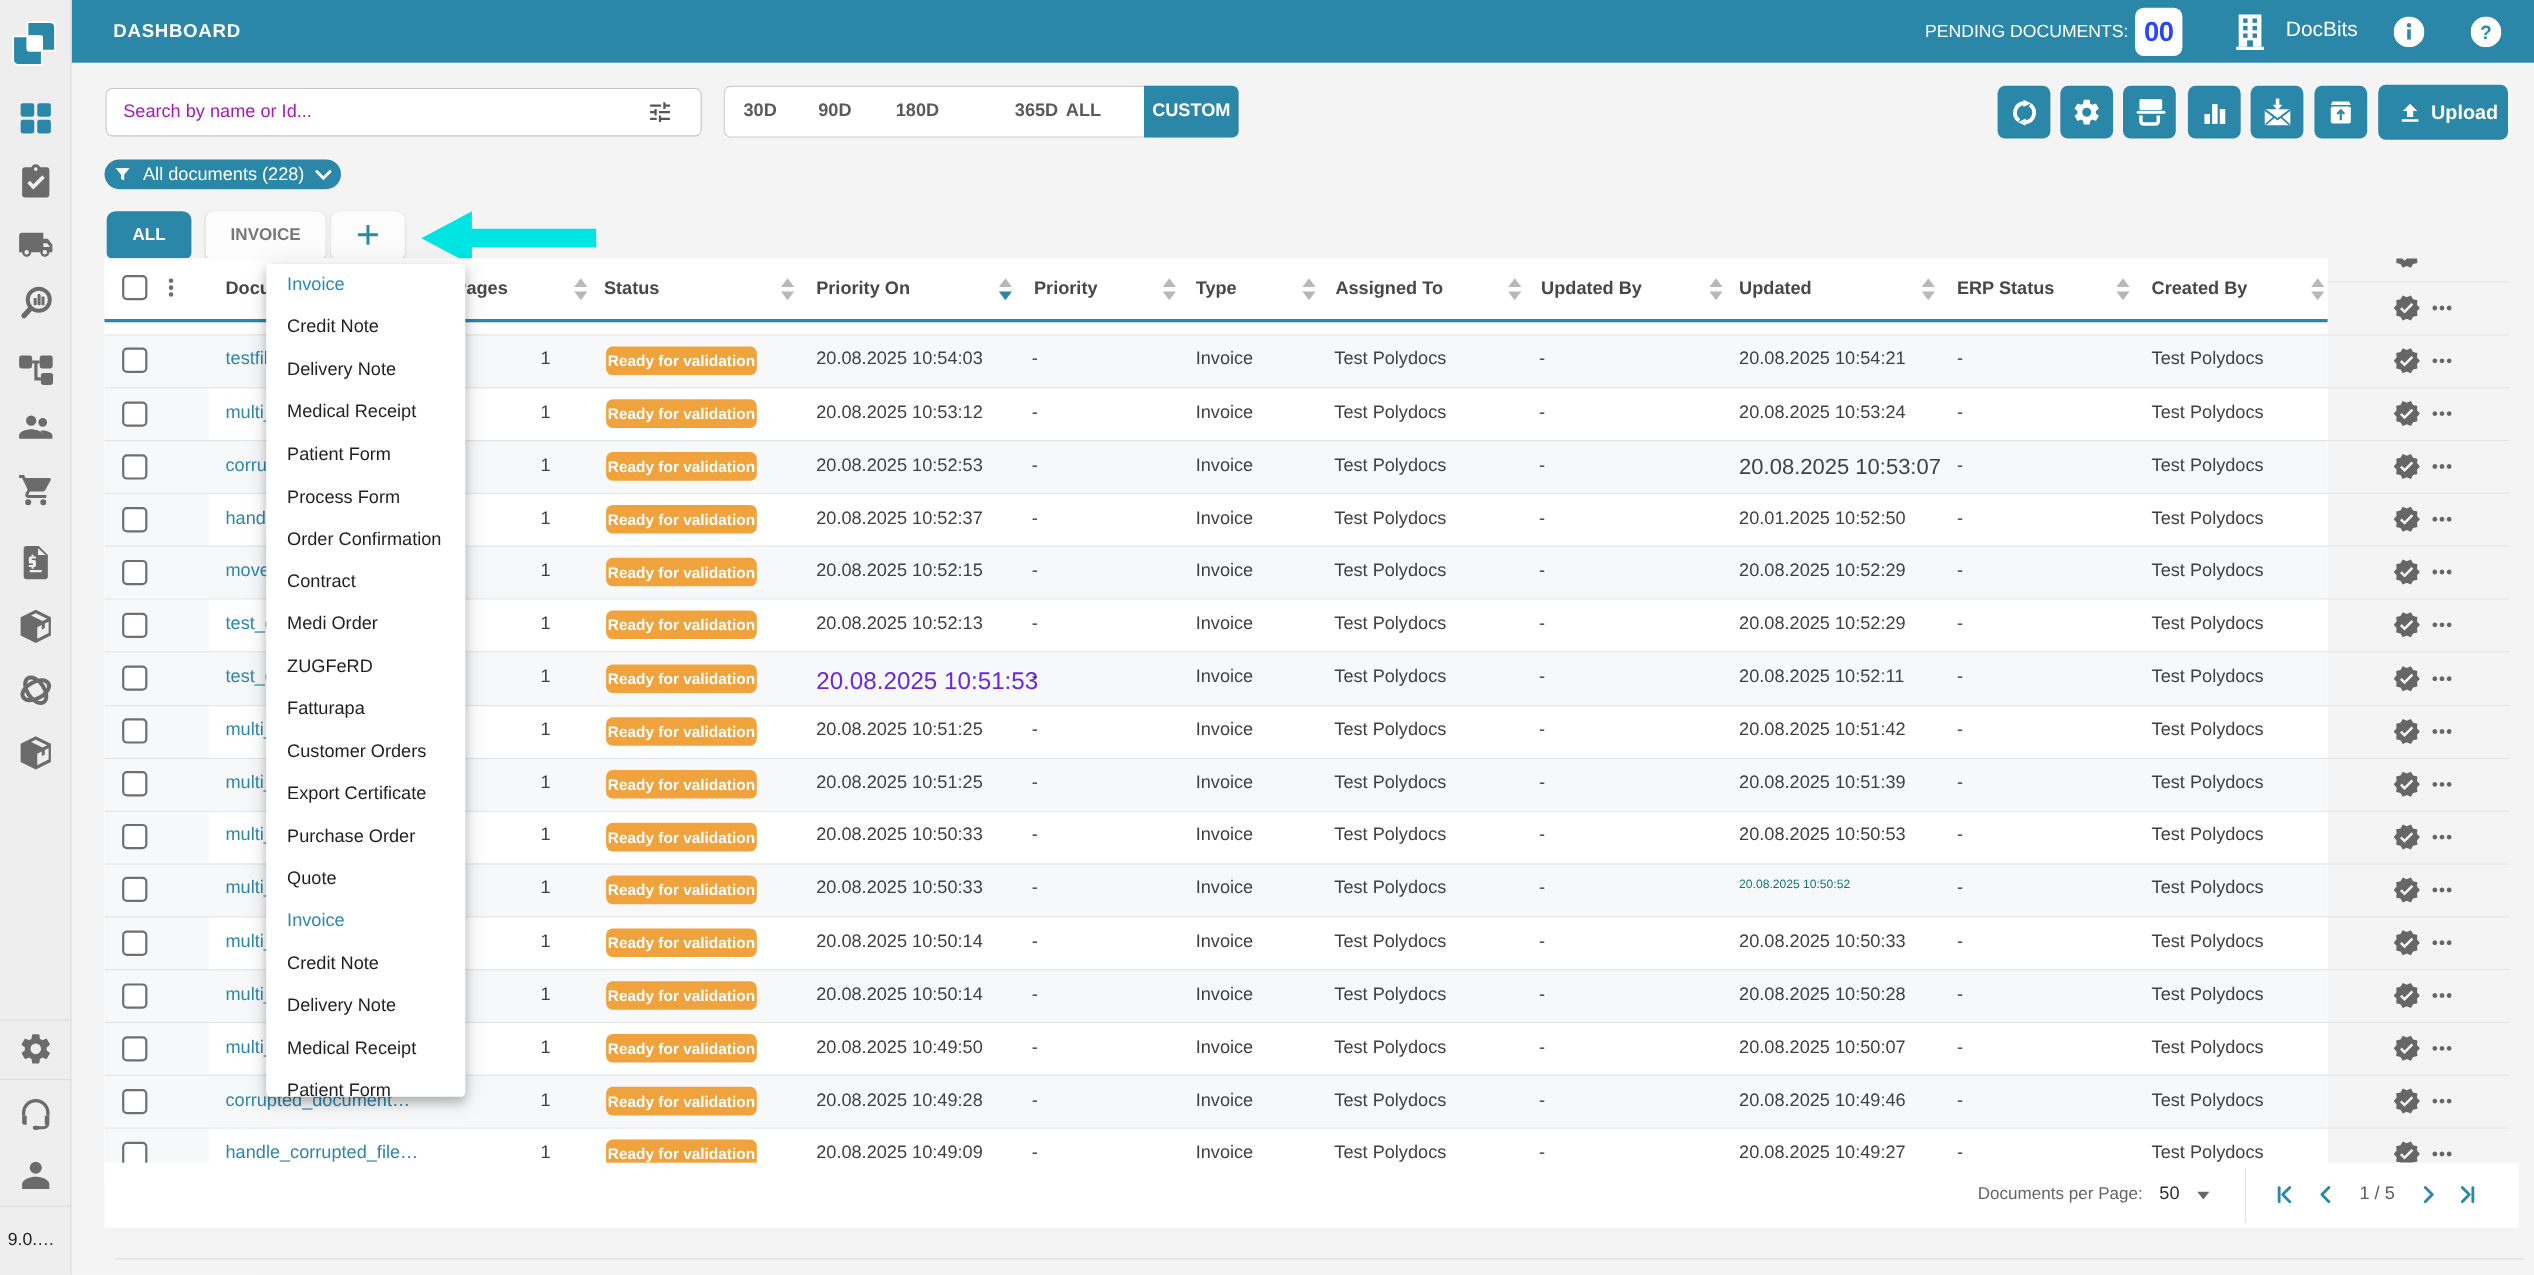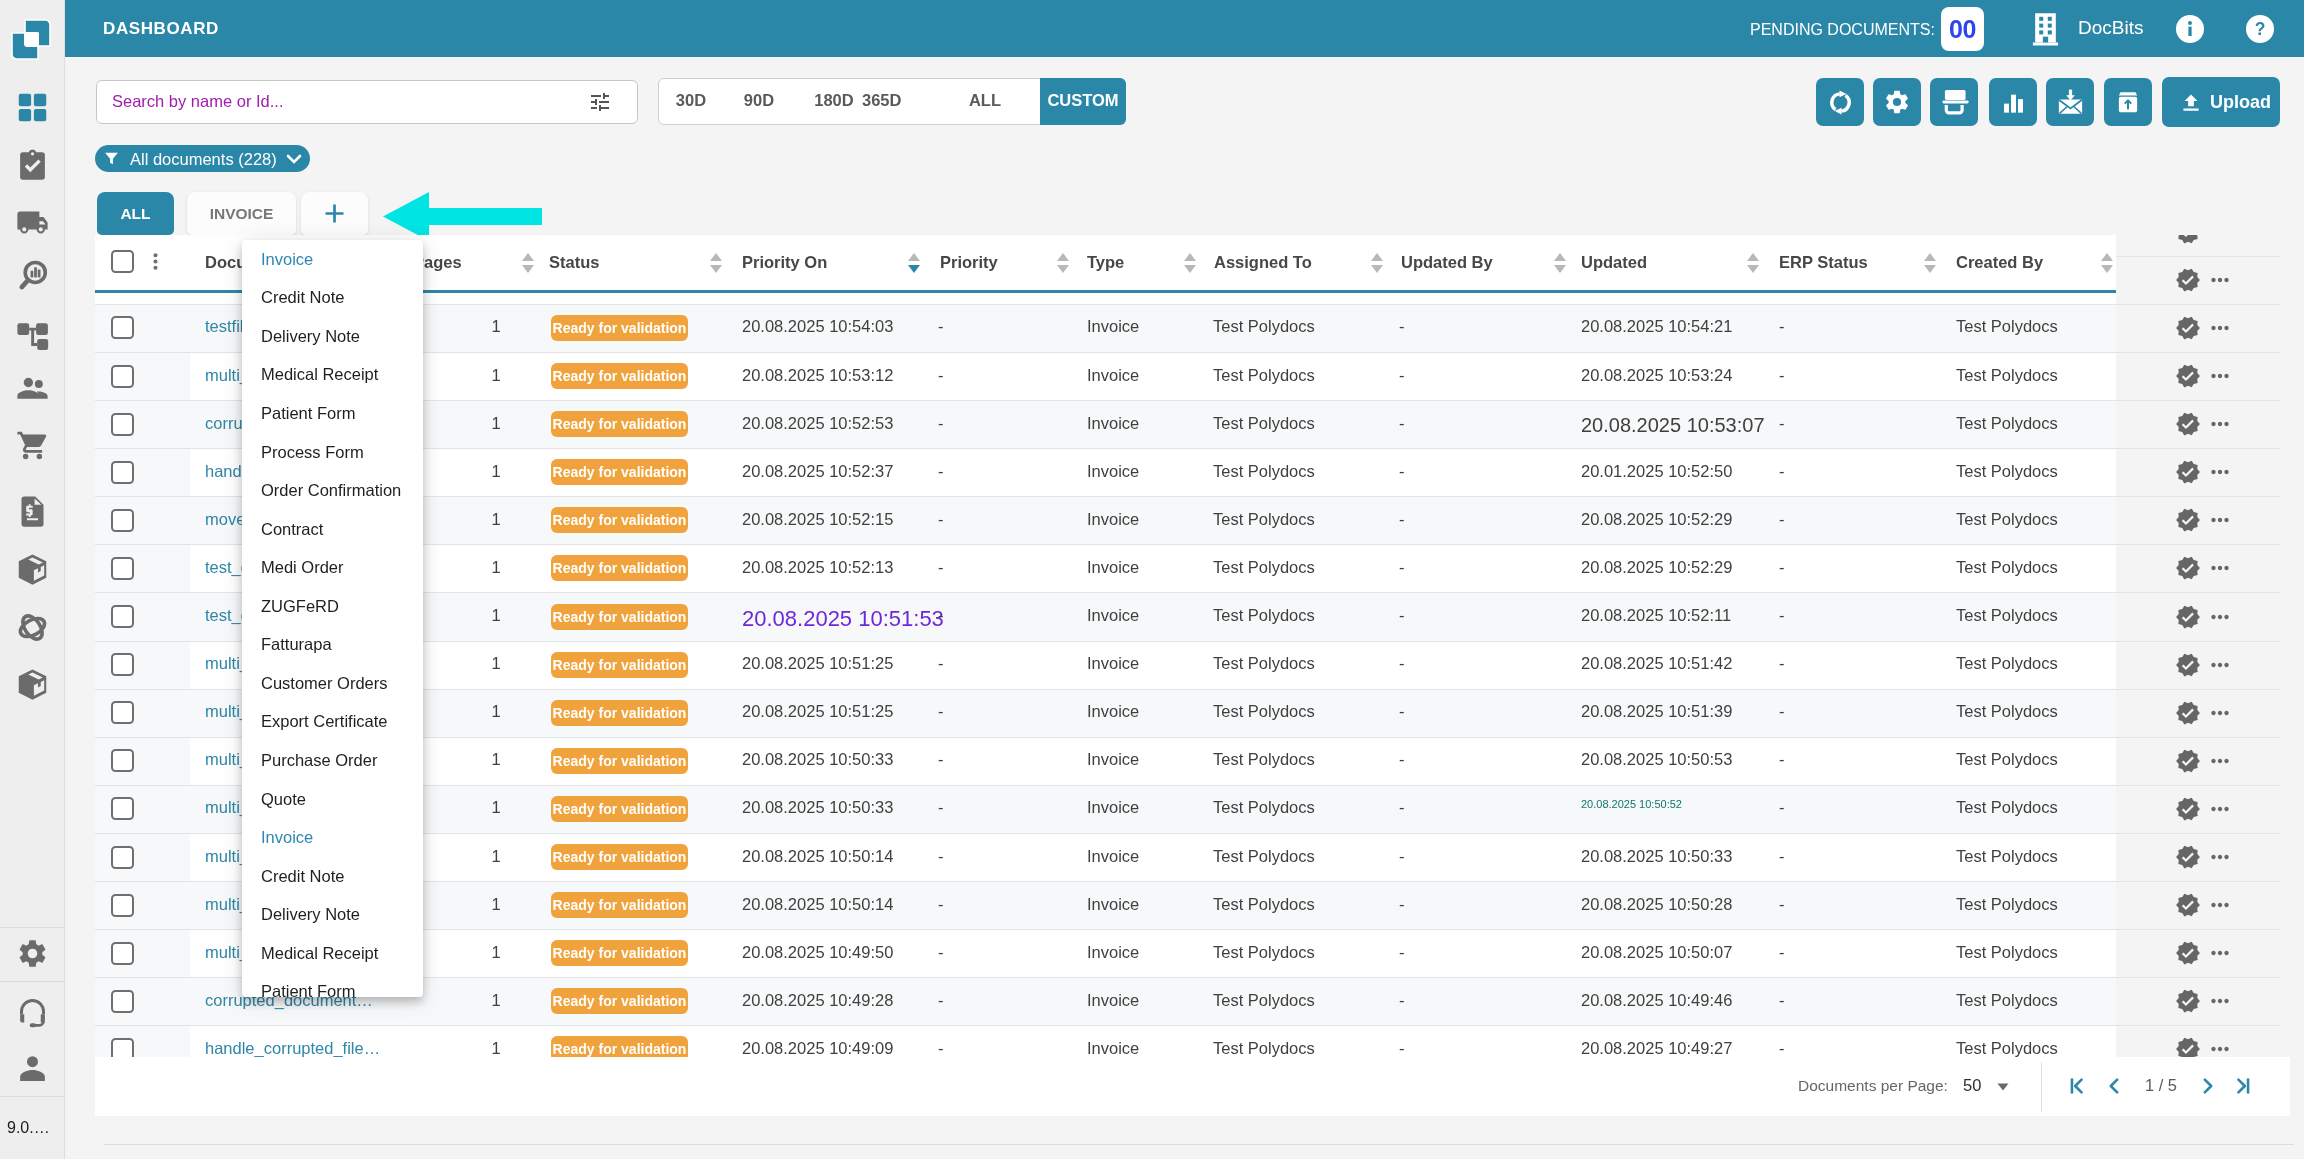--- a/index.html
+++ b/index.html
@@ -111,21 +111,21 @@
   </svg>
 <div class="abs" style="left:96px;top:80px;width:542px;height:44px;background:#fff;border:1px solid #c6c6c6;border-radius:6px"></div>
 <div class="abs" style="left:112px;top:92px;font-size:16.5px;color:#a21caf">Search by name or Id...</div>
 <svg class="abs" style="left:588px;top:90px" width="24" height="24" viewBox="0 0 24 24">
     <path fill="#555" d="M3 17v2h6v-2H3zM3 5v2h10V5H3zm10 16v-2h8v-2h-8v-2h-2v6h2zM7 9v2H3v2h4v2h2V9H7zm14 4v-2H11v2h10zm-6-4h2V7h4V5h-4V3h-2v6z"></path>
   </svg>
 <div class="abs" style="left:658px;top:78px;width:468px;height:47px;background:#fff;border:1px solid #cfcfcf;border-radius:6px"></div>
 <div class="abs" style="left:641px;top:91px;width:100px;text-align:center;font-size:16.5px;font-weight:bold;color:#5a5a5a">30D</div>
 <div class="abs" style="left:709px;top:91px;width:100px;text-align:center;font-size:16.5px;font-weight:bold;color:#5a5a5a">90D</div>
 <div class="abs" style="left:784px;top:91px;width:100px;text-align:center;font-size:16.5px;font-weight:bold;color:#5a5a5a">180D</div>
-<div class="abs" style="left:862px;top:91px;width:100px;text-align:left;font-size:16.5px;font-weight:bold;color:#5a5a5a">365D</div>
+<div class="abs" style="left:862px;top:91px;width:100px;text-align:right;font-size:16.5px;font-weight:bold;color:#5a5a5a">365D</div>
 <div class="abs" style="left:935px;top:91px;width:100px;text-align:center;font-size:16.5px;font-weight:bold;color:#5a5a5a">ALL</div>
 <div class="abs" style="left:1040px;top:78px;width:86px;height:47px;background:#2b87a8;border-radius:0 6px 6px 0"></div>
 <div class="abs" style="left:1040px;top:91px;width:86px;text-align:center;font-size:16.5px;font-weight:bold;color:#fff">CUSTOM</div>
 <div class="abs" style="left:1816px;top:78px;width:48px;height:48px;background:#2b87a8;border-radius:7px"></div>
 <div class="abs" style="left:1872.5px;top:78px;width:48px;height:48px;background:#2b87a8;border-radius:7px"></div>
 <div class="abs" style="left:1930px;top:78px;width:48px;height:48px;background:#2b87a8;border-radius:7px"></div>
 <div class="abs" style="left:1989px;top:78px;width:48px;height:48px;background:#2b87a8;border-radius:7px"></div>
 <div class="abs" style="left:2046px;top:78px;width:48px;height:48px;background:#2b87a8;border-radius:7px"></div>
 <div class="abs" style="left:2104px;top:78px;width:48px;height:48px;background:#2b87a8;border-radius:7px"></div>
 <svg class="abs" style="left:1826.5px;top:88.5px" width="27" height="27" viewBox="0 0 24 24">

